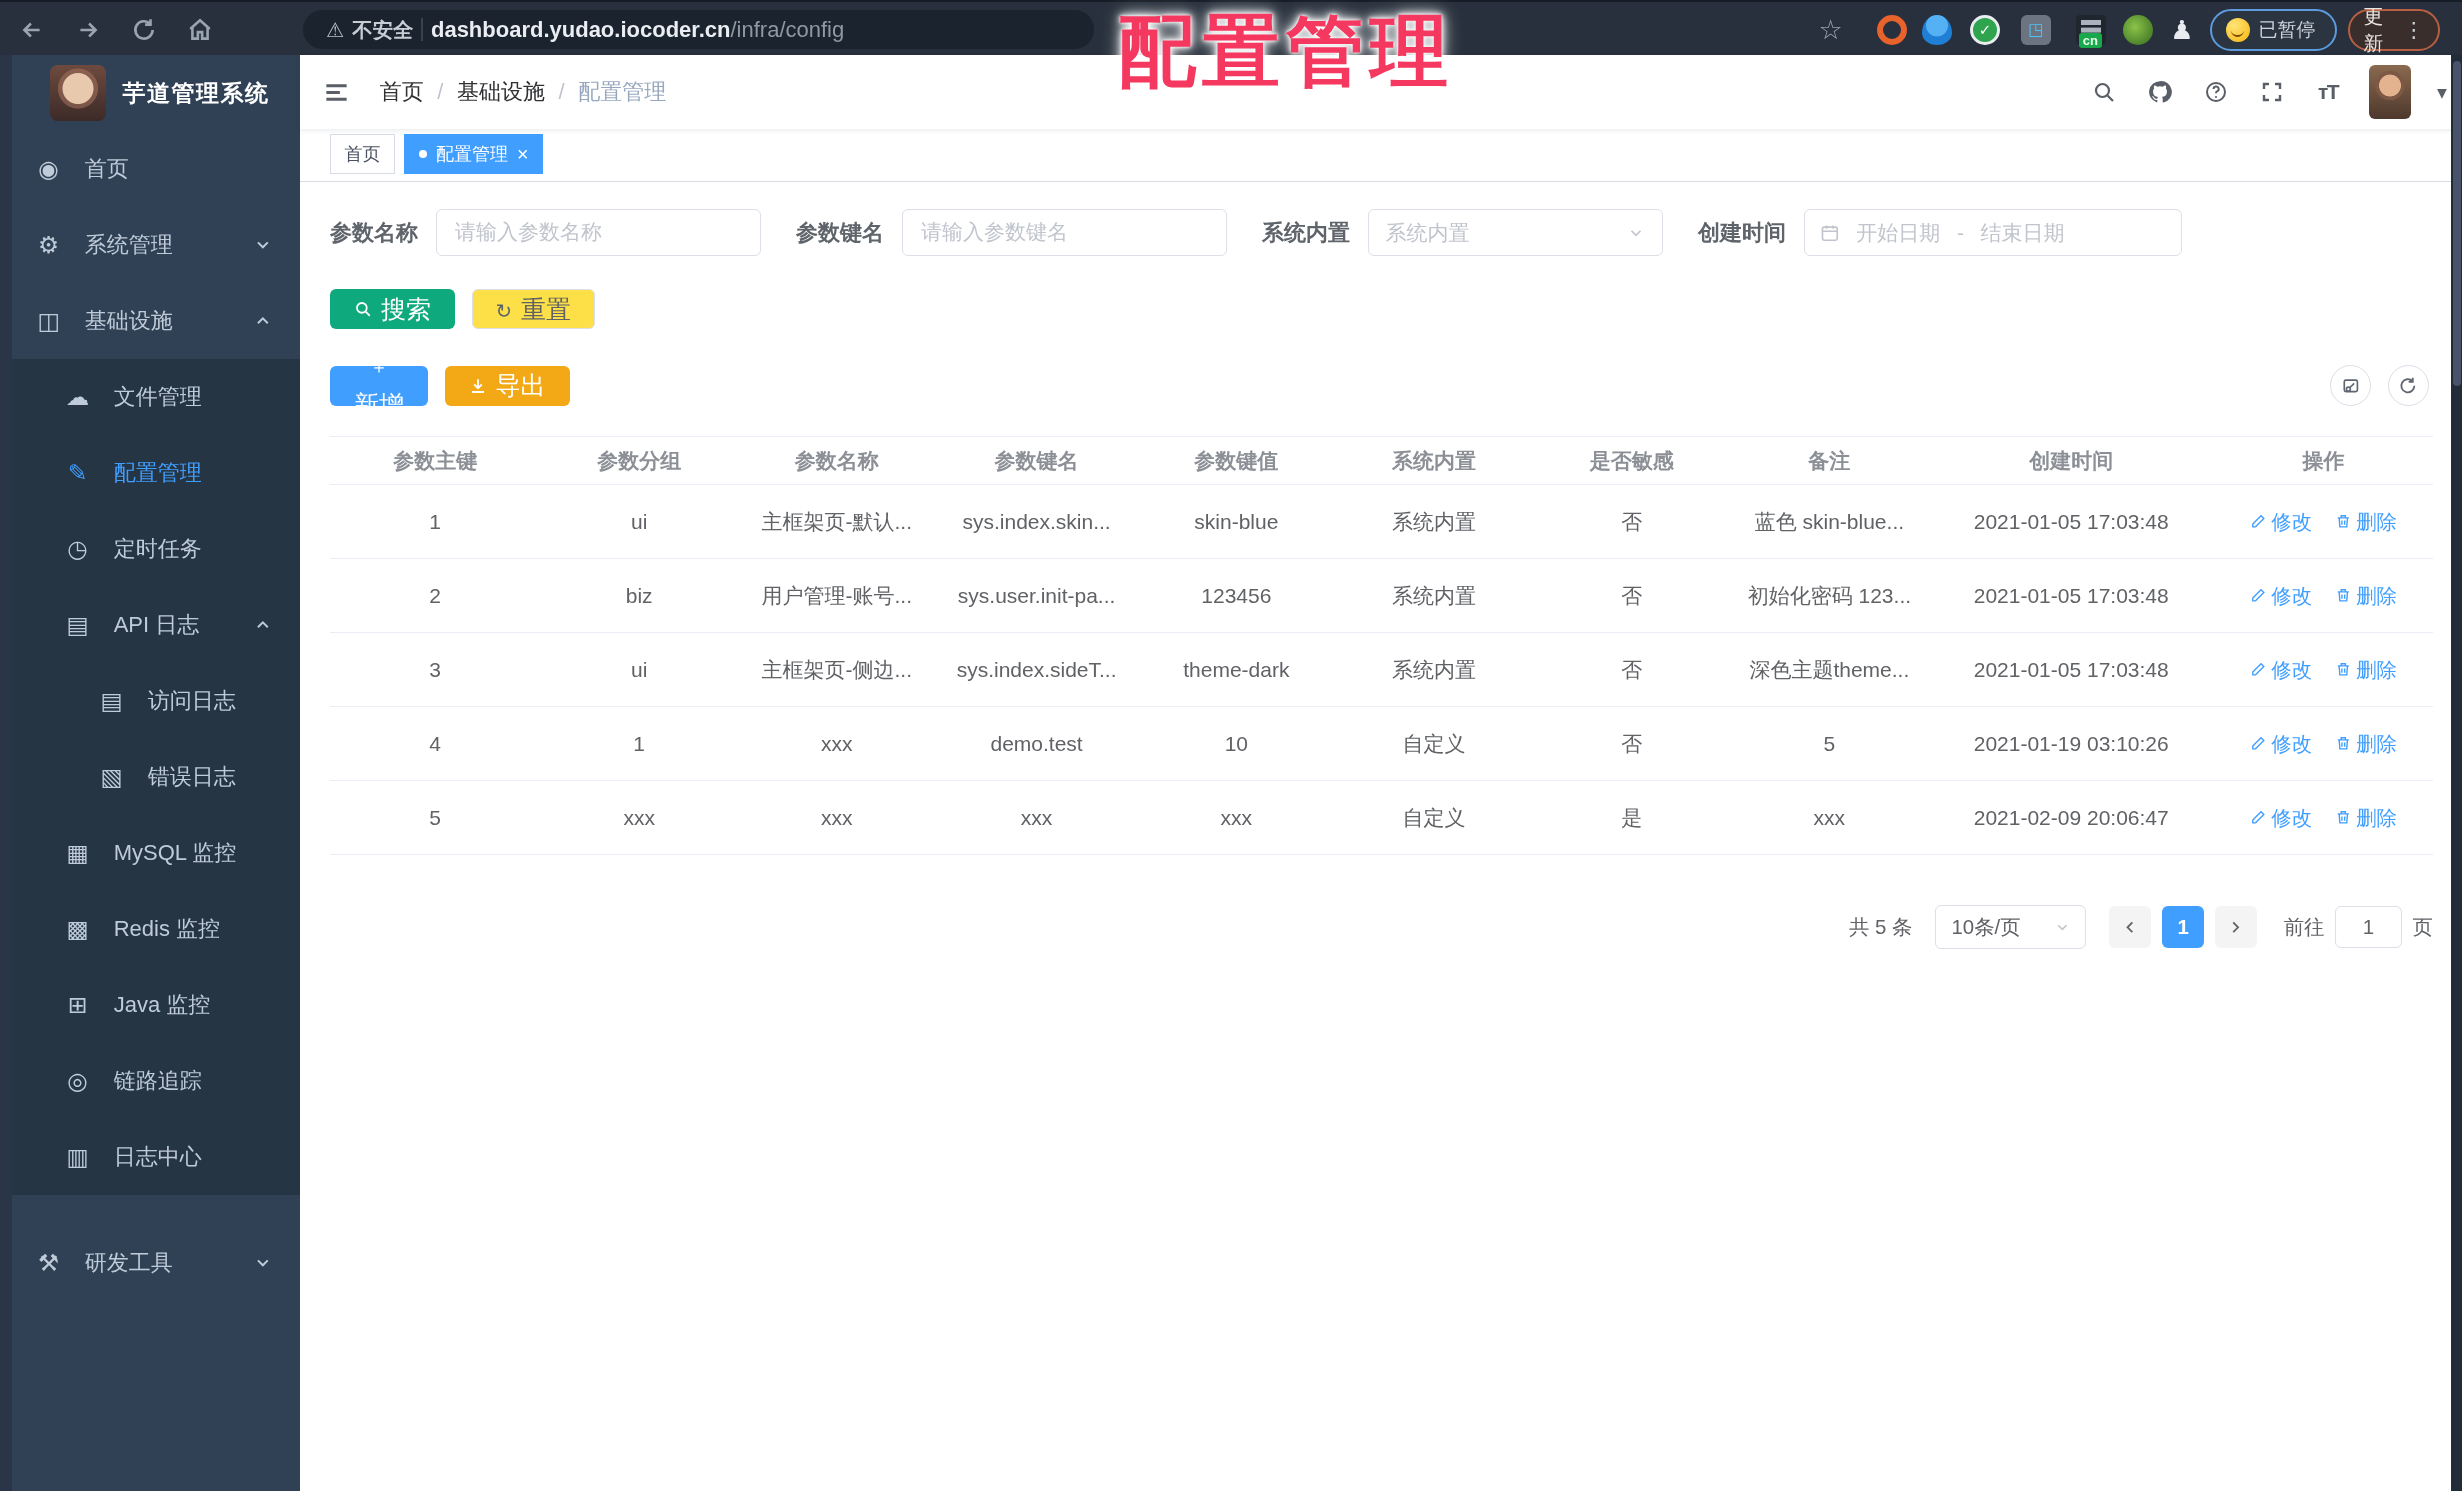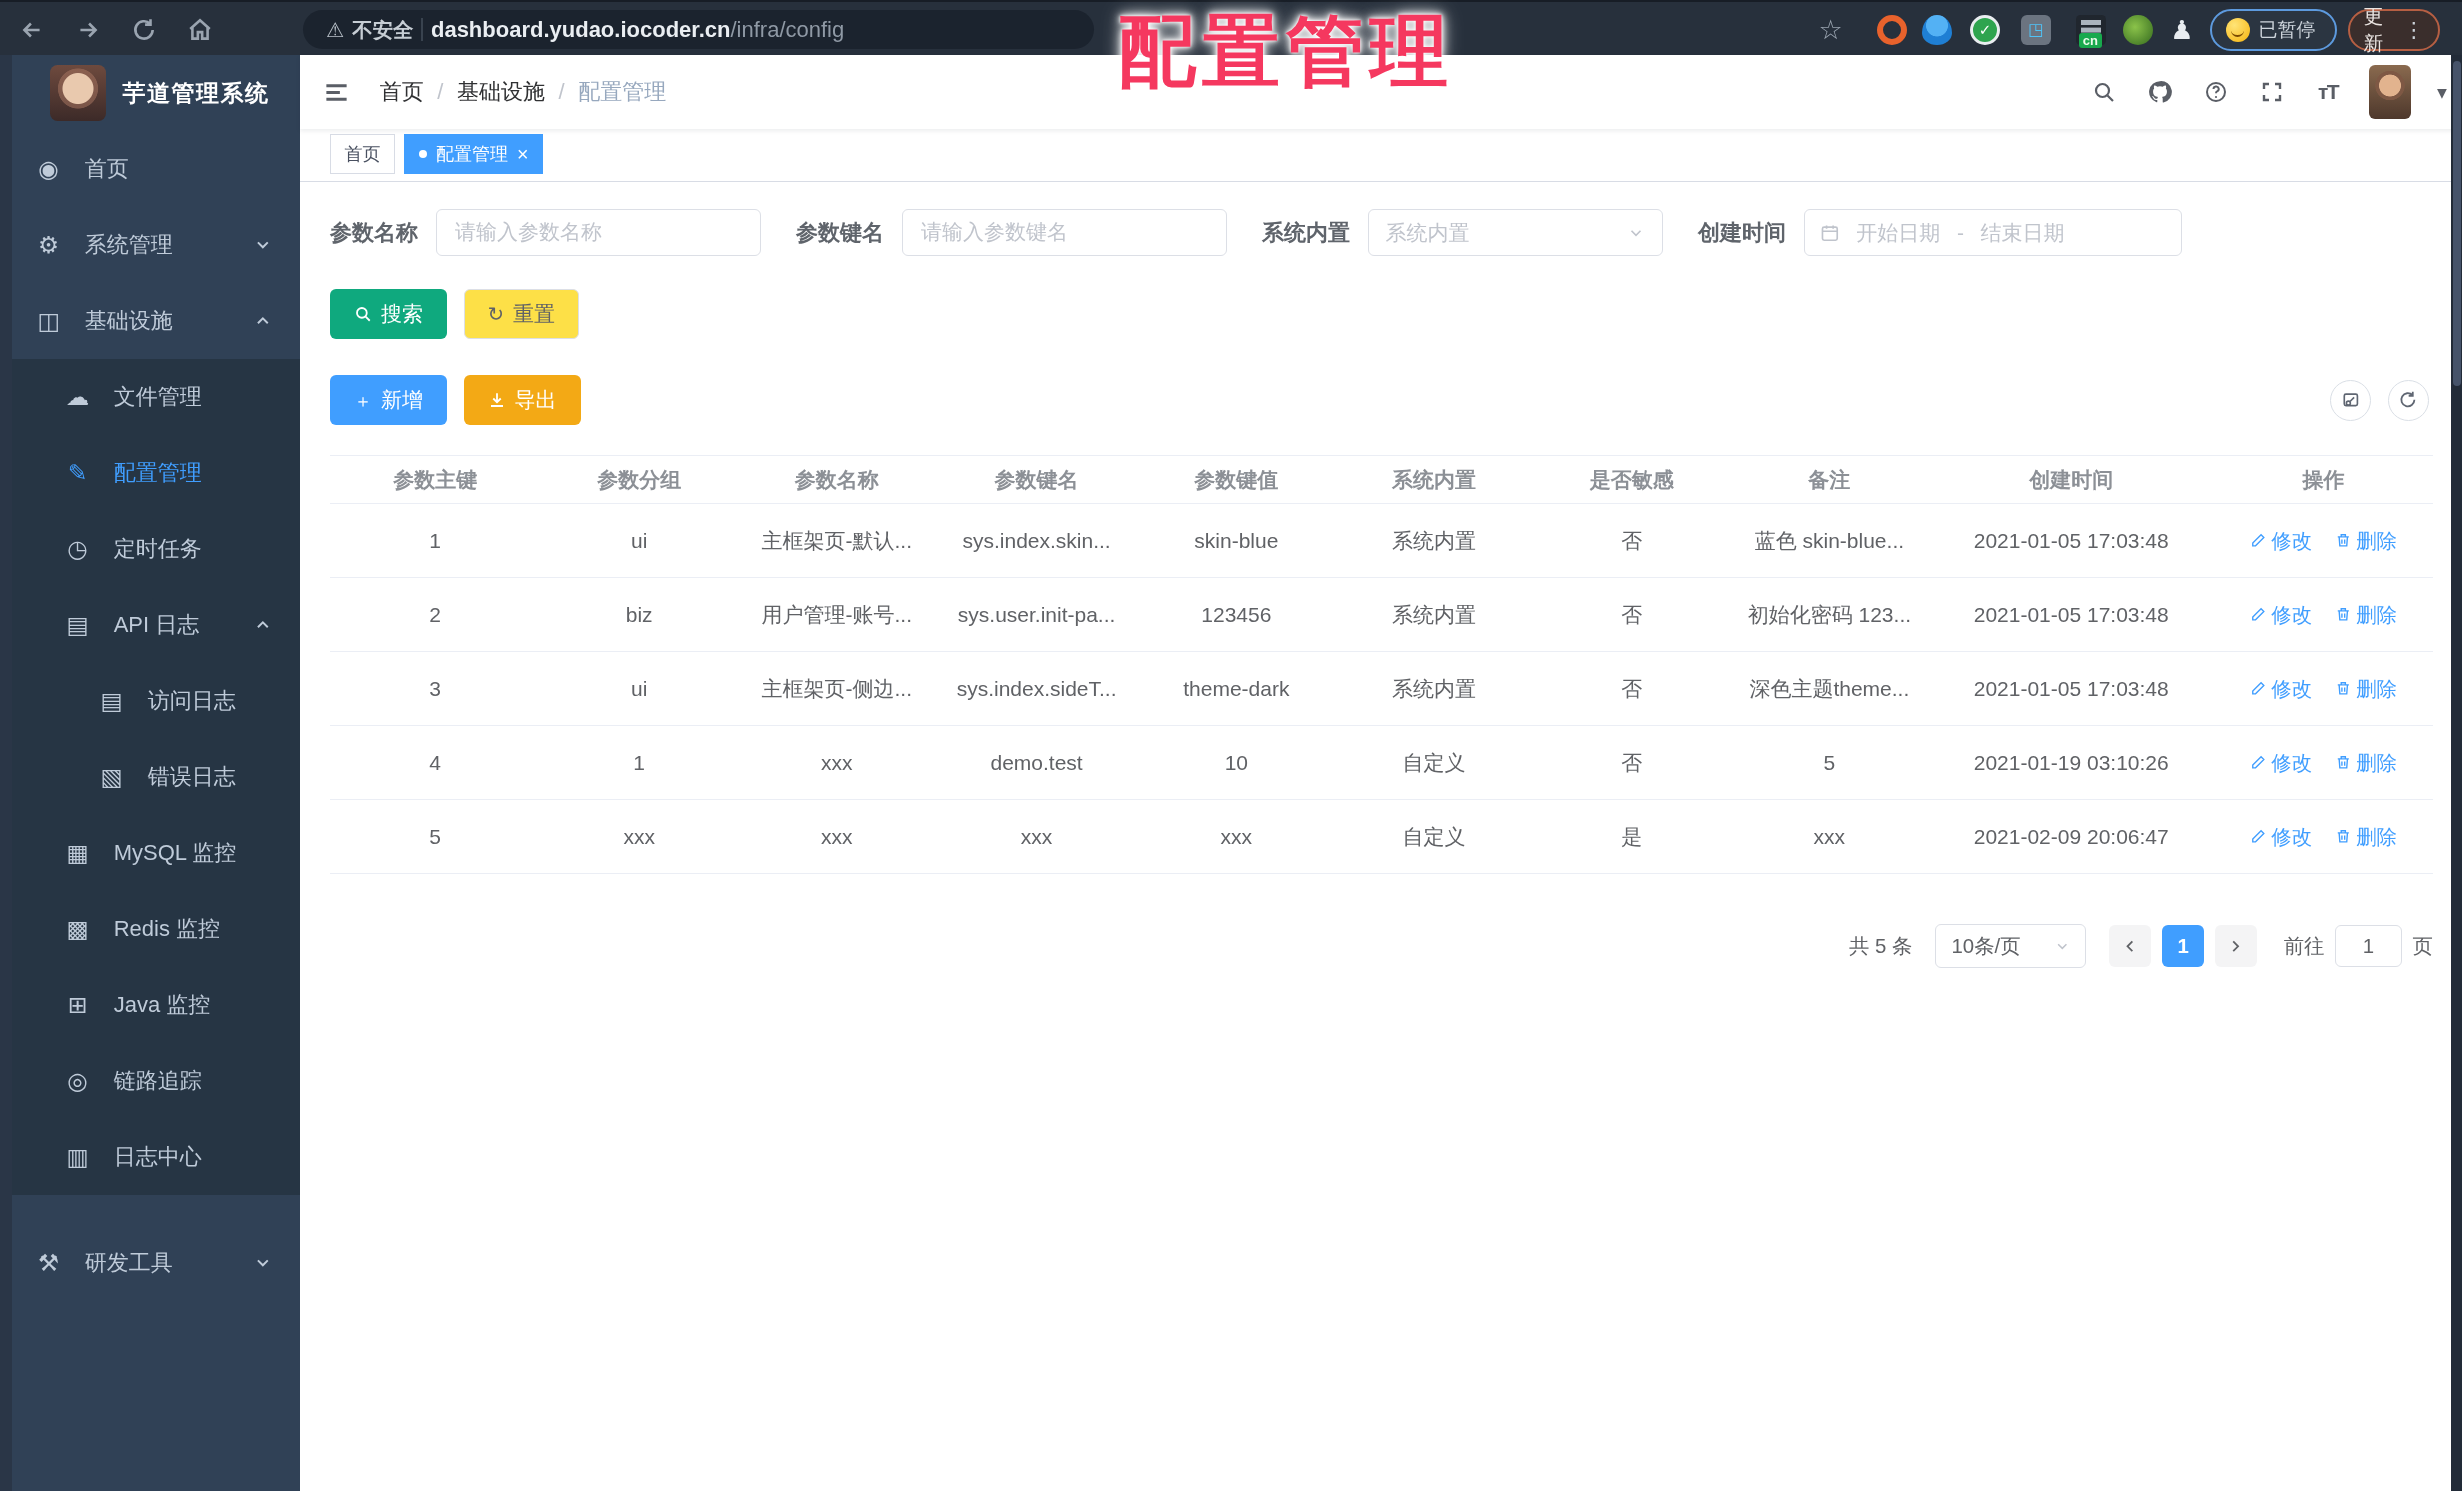--- a/index.html
+++ b/index.html
@@ -85,26 +85,26 @@
   .f-group{display:flex;align-items:center;gap:18px;}
   .f-label{font-size:22px;font-weight:700;color:#5f646b;white-space:nowrap;}
   .f-input{width:325px;height:47px;border:0.8px solid #dcdfe6;border-radius:6px;padding:0 18px;font-size:21px;color:#606266;outline:none;background:#fff;font-family:Liberation Serif, serif;}
   .f-input::placeholder{color:#c0c4cc;}
   .f-select{width:295px;height:47px;border:0.8px solid #dcdfe6;border-radius:6px;display:flex;align-items:center;padding:0 16.6px;color:#c0c4cc;font-size:21px;justify-content:space-between;cursor:pointer;}
   .f-date{width:378px;height:47px;border:0.8px solid #dcdfe6;border-radius:6px;display:flex;align-items:center;padding:0 15px;gap:16.6px;color:#c0c4cc;font-size:21px;cursor:pointer;}
   .date-sep{color:#c0c4cc;}
 
   
   .row-search{margin-top:33px;display:flex;gap:16.6px;}
-  .btn{height:50px;border-radius:6px;display:flex;align-items:center;justify-content:center;gap:9px;font-size:21px;padding:0 23px;cursor:pointer;border:0.8px solid transparent;}
+  .btn{height:40px;border-radius:6px;display:flex;align-items:center;justify-content:center;gap:9px;font-size:25px;padding:0 23px;cursor:pointer;border:0.8px solid transparent;}
   .btn-search{background:#0fa97e;color:#fff;}
   .btn-reset{background:#fde047;border-color:#dcdfe6;color:#606266;}
   .refresh-g::before{content:"↻";font-size:19.7px;}
   .row-add{margin-top:36px;display:flex;gap:16.6px;align-items:center;}
-  .btn-add{background:#409eff;color:#fff;}
+  .btn-add{background:#409eff;color:#fff;flex-direction:column;}
   .btn-export{background:#f3a915;color:#fff;}
   .plus-g::before{content:"＋";font-size:18px;}
   .tools-right{margin-left:auto;display:flex;gap:16.6px;margin-right:4.5px;}
   .circle-btn{width:41px;height:41px;border-radius:50%;border:1.5px solid #dadfe6;display:flex;align-items:center;justify-content:center;color:#5f6672;cursor:pointer;background:#fff;}
 
   
   table{margin-top:30px;width:100%;border-collapse:collapse;table-layout:fixed;}
   thead th{height:48px;font-size:21px;font-weight:700;color:#8c9096;border-top:0.8px solid #ebeef5;border-bottom:0.8px solid #ebeef5;text-align:center;white-space:nowrap;}
   tbody td{height:74px;font-size:21px;color:#606266;text-align:center;border-bottom:0.8px solid #ebeef5;white-space:nowrap;overflow:hidden;}
   .op-link{color:#409eff;font-size:20.4px;display:inline-flex;align-items:center;gap:4.5px;cursor:pointer;}

